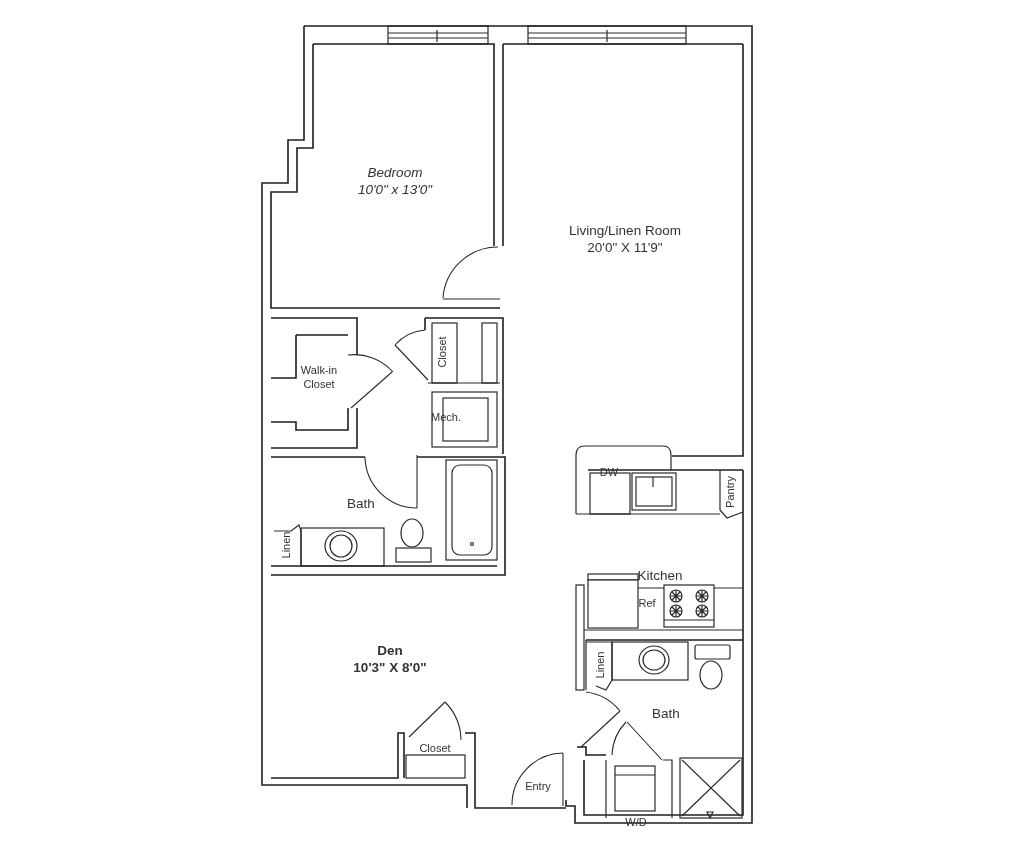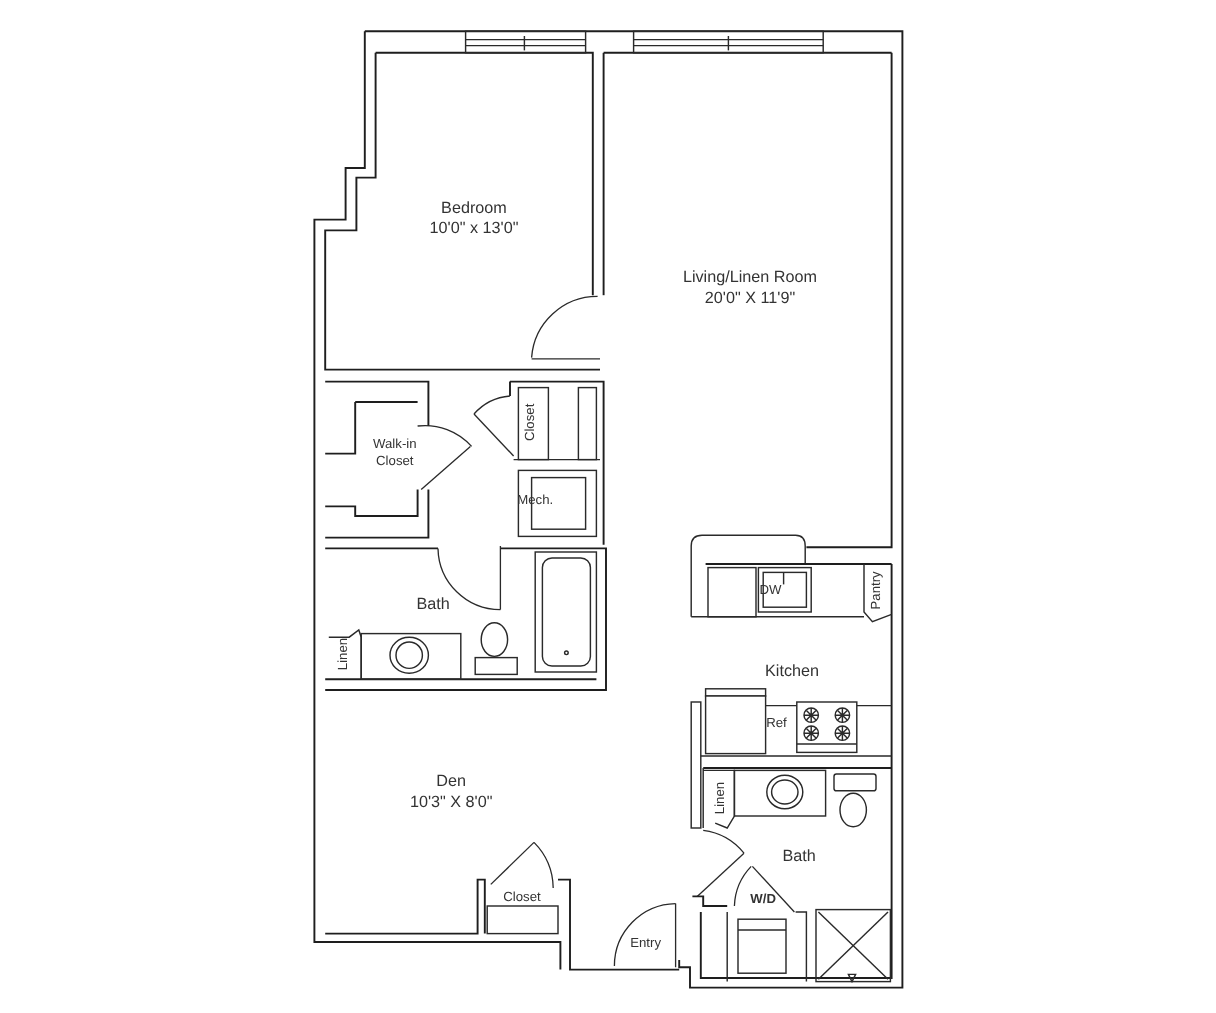--- a/index.html
+++ b/index.html
@@ -136,41 +136,41 @@
   <g>
     <path class="wall" d="M271 778 L398 778 L398 733 L404 733 L404 778 M465 733 L475 733 L475 800"></path>
     <rect class="thin" x="406" y="755" width="59" height="23"></rect>
     <path class="door" d="M445 702 A55 55 0 0 1 461 740"></path>
     <line class="door" x1="445" y1="702" x2="409" y2="737"></line>
     <path class="door" d="M512 805 A52 52 0 0 1 563 753"></path>
     <line class="door" x1="563" y1="753" x2="563" y2="806"></line>
   </g>
 </svg>
 
-<div class="label lg" style="left:395px; top:182px;">
+<div class="label lg" style="left:395px; top:182px;font-style:italic;">
   <div>Bedroom</div>
   <div>10'0" x 13'0"</div>
 </div>
 <div class="label lg" style="left:625px; top:240px;">
   <div>Living/Linen Room</div>
   <div>20'0" X 11'9"</div>
 </div>
-<div class="label sm" style="left:329px; top:378px;">
+<div class="label sm" style="left:319px; top:378px;">
   <div>Walk-in</div>
   <div>Closet</div>
 </div>
 <div class="label sm vert" style="left:443px; top:352px;">Closet</div>
 <div class="label sm" style="left:446px; top:418px;">Mech.</div>
 <div class="label lg" style="left:361px; top:504px;">Bath</div>
 <div class="label sm vert" style="left:287px; top:545px;">Linen</div>
-<div class="label lg" style="left:660px; top:560px;">Kitchen</div>
-<div class="label sm" style="left:609px; top:493px;margin-left:33px;">DW</div>
+<div class="label lg" style="left:660px; top:576px;">Kitchen</div>
+<div class="label sm" style="left:609px; top:473px;">DW</div>
 <div class="label sm vert" style="left:731px; top:492px;">Pantry</div>
 <div class="label sm" style="left:647px; top:604px;">Ref</div>
-<div class="label lg" style="left:376px; top:660px;">
+<div class="label lg" style="left:390px; top:660px;font-weight:bold;">
   <div>Den</div>
   <div>10'3" X 8'0"</div>
 </div>
 <div class="label sm" style="left:435px; top:749px;">Closet</div>
 <div class="label lg" style="left:666px; top:714px;">Bath</div>
 <div class="label sm vert" style="left:601px; top:665px;">Linen</div>
-<div class="label sm" style="left:636px; top:750px;font-weight:bold;">W/D</div>
+<div class="label sm" style="left:636px; top:823px;">W/D</div>
 <div class="label sm" style="left:538px; top:787px;">Entry</div>
 
 </body></html>

